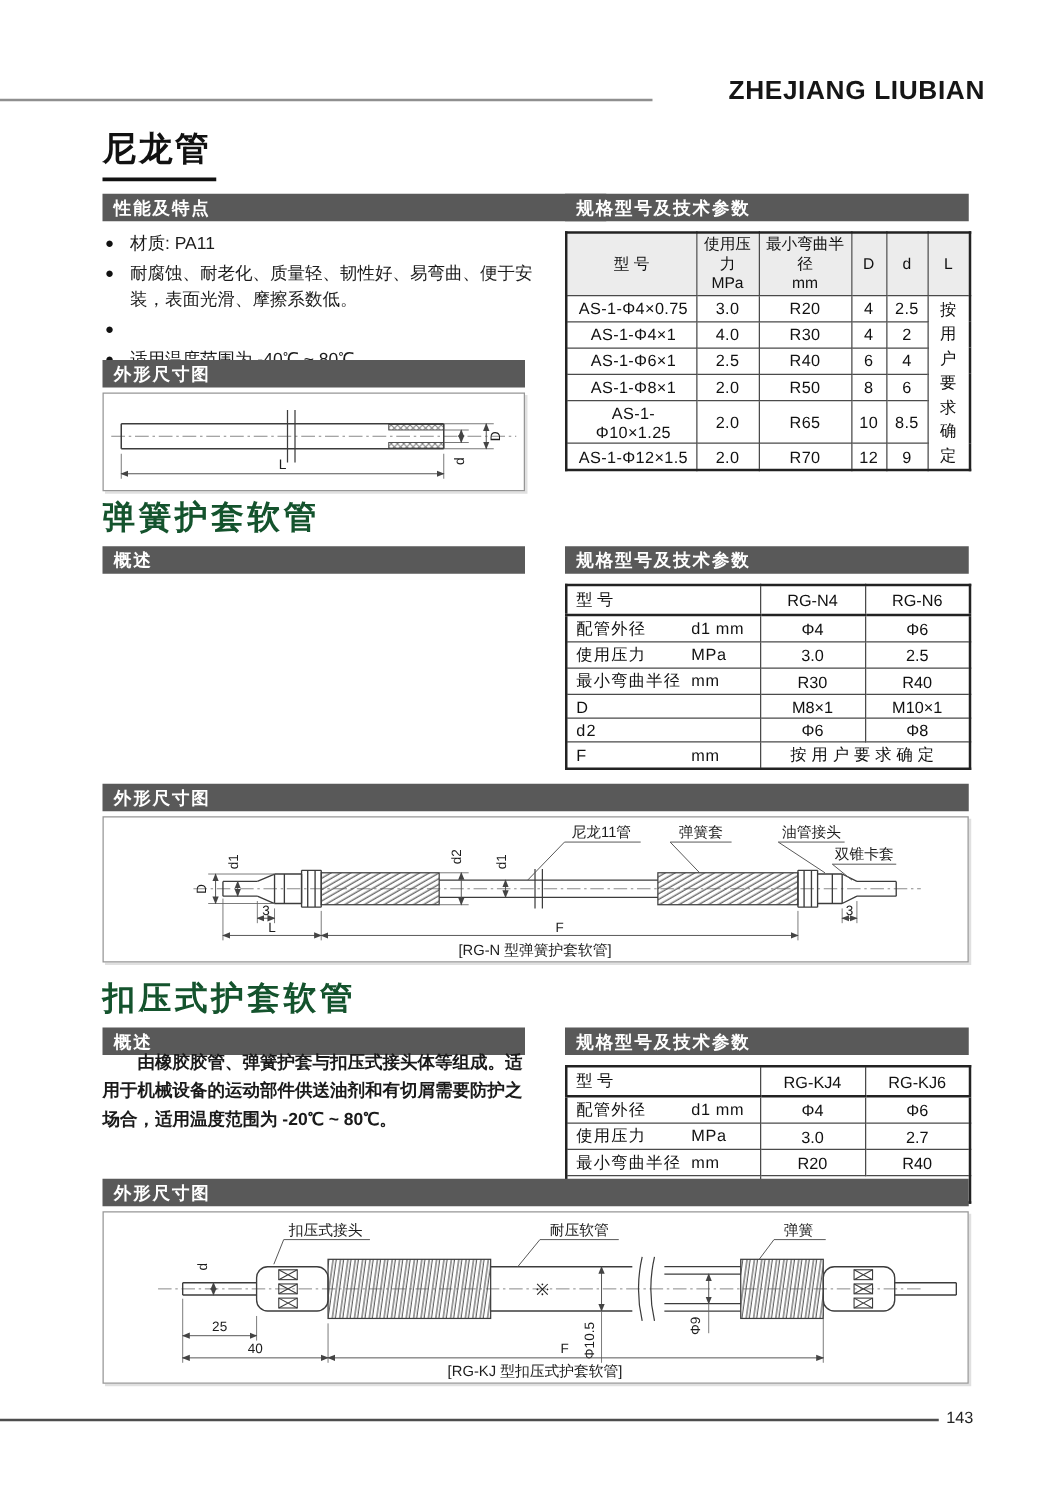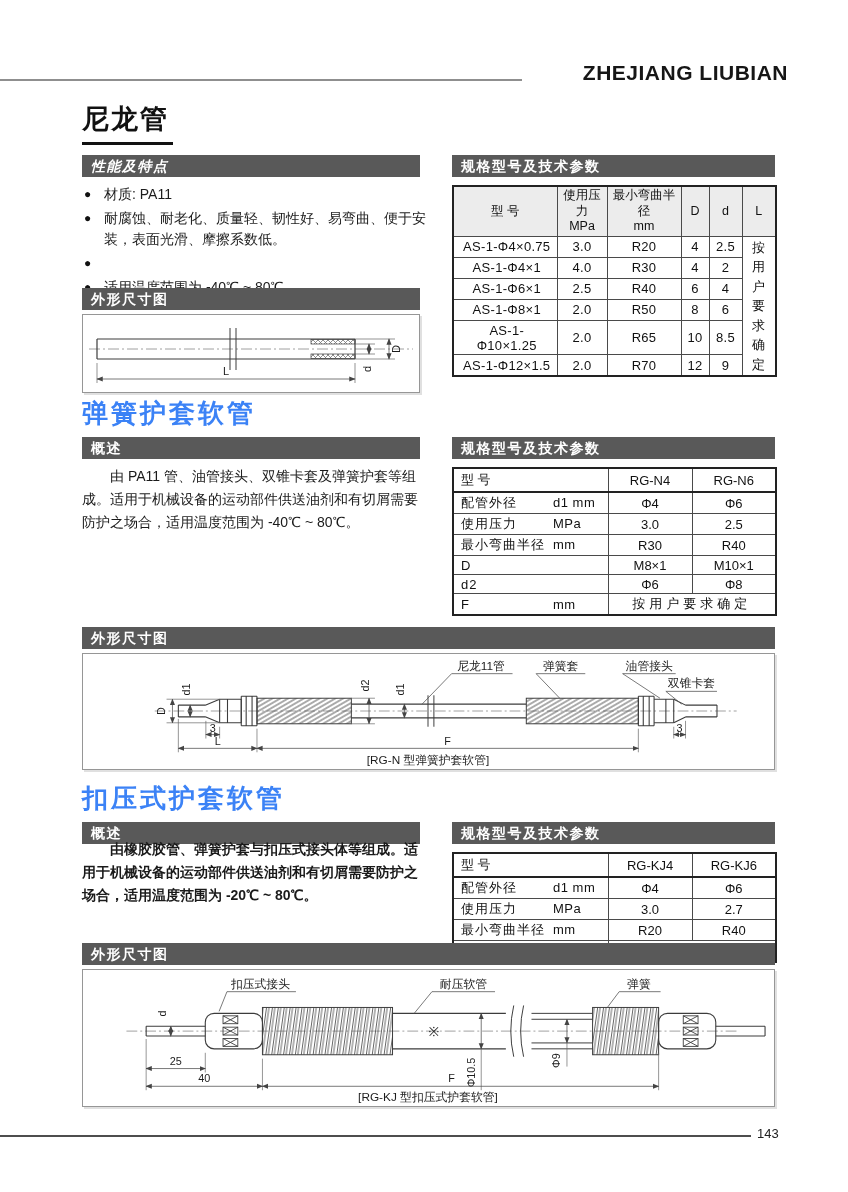--- a/index.html
+++ b/index.html
@@ -10,21 +10,21 @@
   }
   .abs { position:absolute; }
 
   
   .top-rule { left:0; top:79px; width:522px; height:2px; background:#8f8f8f; }
   .brand { top:61px; right:60px; font-size:21px; font-weight:800; letter-spacing:0.5px; color:#161616; }
 
   
   .h1 { font-size:27px; font-weight:900; letter-spacing:2px; color:#111;
         border-bottom:3px solid #111; padding:0 4px 5px 0; display:inline-block; }
-  .h2 { font-family:"Liberation Serif", serif; font-size:26px; font-weight:700; letter-spacing:3px; color:#3b82f6; }
+  .h2 { font-family:"Liberation Serif", serif; font-size:26px; font-weight:700; letter-spacing:3px; color:#14532d; }
 
   
   .bar { background:#595959; color:#fff; font-size:14px; font-weight:bold;
          letter-spacing:1.5px; height:22px; line-height:22px; padding-left:9px;
          box-sizing:border-box; }
 
   
   .features { width:344px; font-size:14px; }
   .feat-item { display:flex; gap:7px; margin-bottom:3px; line-height:21px; }
   .feat-item .dot { flex:0 0 13px; font-size:12px; line-height:21px; color:#111; }
@@ -62,21 +62,21 @@
 
 <div class="page">
 
   <div class="abs top-rule"></div>
   <div class="abs brand">ZHEJIANG LIUBIAN</div>
 
   <div class="abs" style="left:82px; top:101px;">
     <span class="h1">尼龙管</span>
   </div>
 
-  <div class="abs bar" style="left:82px; top:155px; width:338px;font-style:italic;">性能及特点</div>
+  <div class="abs bar" style="left:82px; top:155px; width:403px;">性能及特点</div>
 
   <div class="abs features" style="left:84px; top:184px;">
     <div class="feat-item">
       <span class="dot">●</span>
       <span>材质: PA11</span>
     </div>
     <div class="feat-item">
       <span class="dot">●</span>
       <span>耐腐蚀、耐老化、质量轻、韧性好、易弯曲、便于安装，表面光滑、摩擦系数低。</span>
     </div>
@@ -194,21 +194,20 @@
           <td>12</td>
           <td>9</td>
         </tr>
       </tbody>
     </table>
   </div>
 
   <div class="abs h2" style="left:82px; top:396px;">弹簧护套软管</div>
 
   <div class="abs bar" style="left:82px; top:437px; width:338px;">概述</div>
-  <div class="abs para" style="left:82px; top:465px;">由 PA11 管、油管接头、双锥卡套及弹簧护套等组成。适用于机械设备的运动部件供送油剂和有切屑需要防护之场合，适用温度范围为 -40℃ ~ 80℃。</div>
 
   <div class="abs bar" style="left:452px; top:437px; width:323px;">规格型号及技术参数</div>
 
   <div class="abs" style="left:452px; top:467px; width:323px;">
     <table class="spec t2">
       <colgroup>
           <col style="width:155px">
           <col style="width:84px">
           <col style="width:84px">
         </colgroup>

